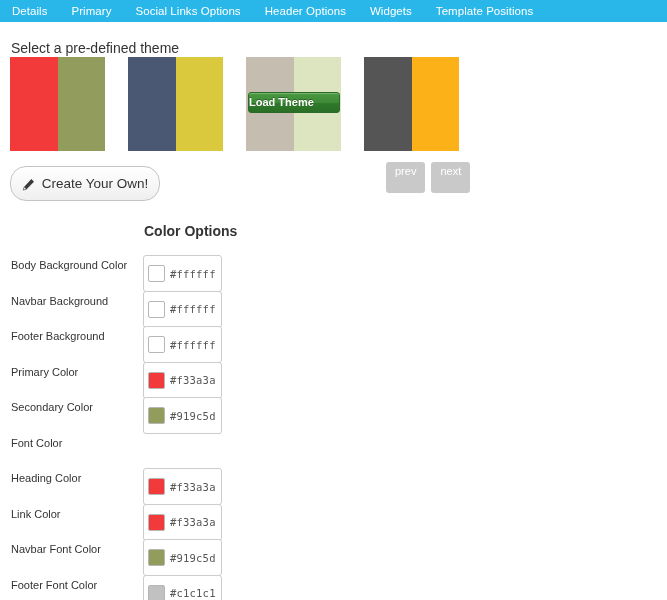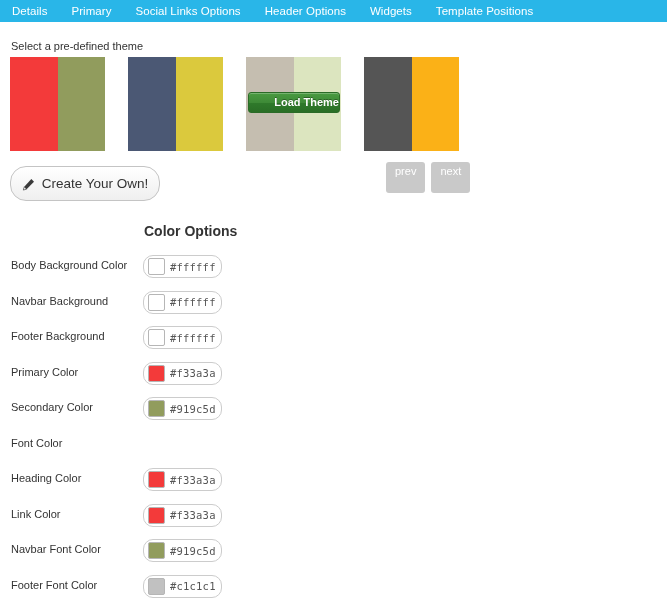--- a/index.html
+++ b/index.html
@@ -38,21 +38,21 @@
     position: absolute;
     top: 22px; left: 0;
     width: 667px; height: 2px;
     background: #ffffff;
   }
 
   
   .select-theme-label {
     position: absolute;
     left: 11px; top: 40px;
-    font-size: 11px;
+    font-size: 14px;
     color: #333333;
   }
 
   .swatches {
     position: absolute;
     left: 10px; top: 57px;
     width: 650px; height: 94px;
   }
   .swatch {
     position: absolute;
@@ -71,21 +71,21 @@
     position: absolute;
     left: 248px; top: 92px;
     width: 92px; height: 21px;
     background: linear-gradient(to bottom, #4a9b41 0%, #3e8a37 50%, #2f7a2b 51%, #2a6e26 100%);
     border: 1px solid #2b6b27;
     border-radius: 3px;
     color: #ffffff;
     font-size: 11px;
     font-weight: bold;
     line-height: 19px;
-    text-align: right;
+    text-align: left;
     cursor: pointer;
     text-shadow: 0 -1px 0 rgba(0,0,0,0.35);
     box-shadow: inset 0 1px 0 rgba(255,255,255,0.25);
   }
 
   .pager {
     position: absolute;
     left: 386px; top: 162px;
     display: flex;
     gap: 6px;
@@ -144,24 +144,24 @@
   .color-row-label {
     position: absolute;
     left: 11px; top: 9px;
     font-size: 11px;
     color: #333333;
     white-space: nowrap;
   }
   .color-input {
     position: absolute;
     left: 143px; top: 5px;
-    width: 79px; height: 23px;
+    width: 79px; height: 37px;
     background: #ffffff;
     border: 1px solid #cccccc;
-    border-radius: 10px;
+    border-radius: 3px;
     display: flex;
     align-items: center;
     padding-left: 4px;
     cursor: text;
   }
   .color-chip {
     width: 17px; height: 17px;
     border: 1px solid #b6b6b6;
     border-radius: 2px;
     flex: 0 0 auto;

